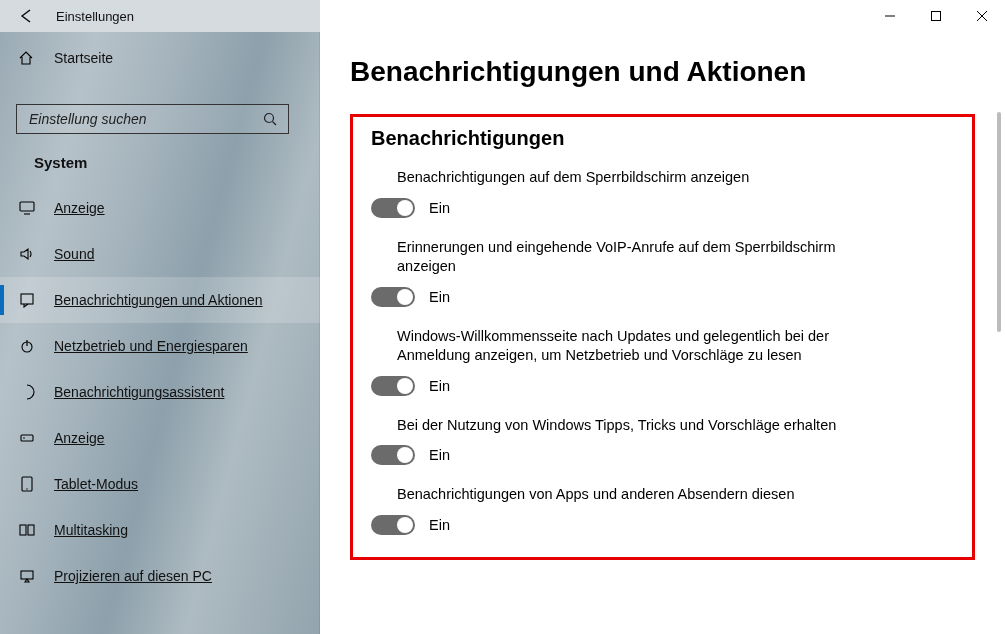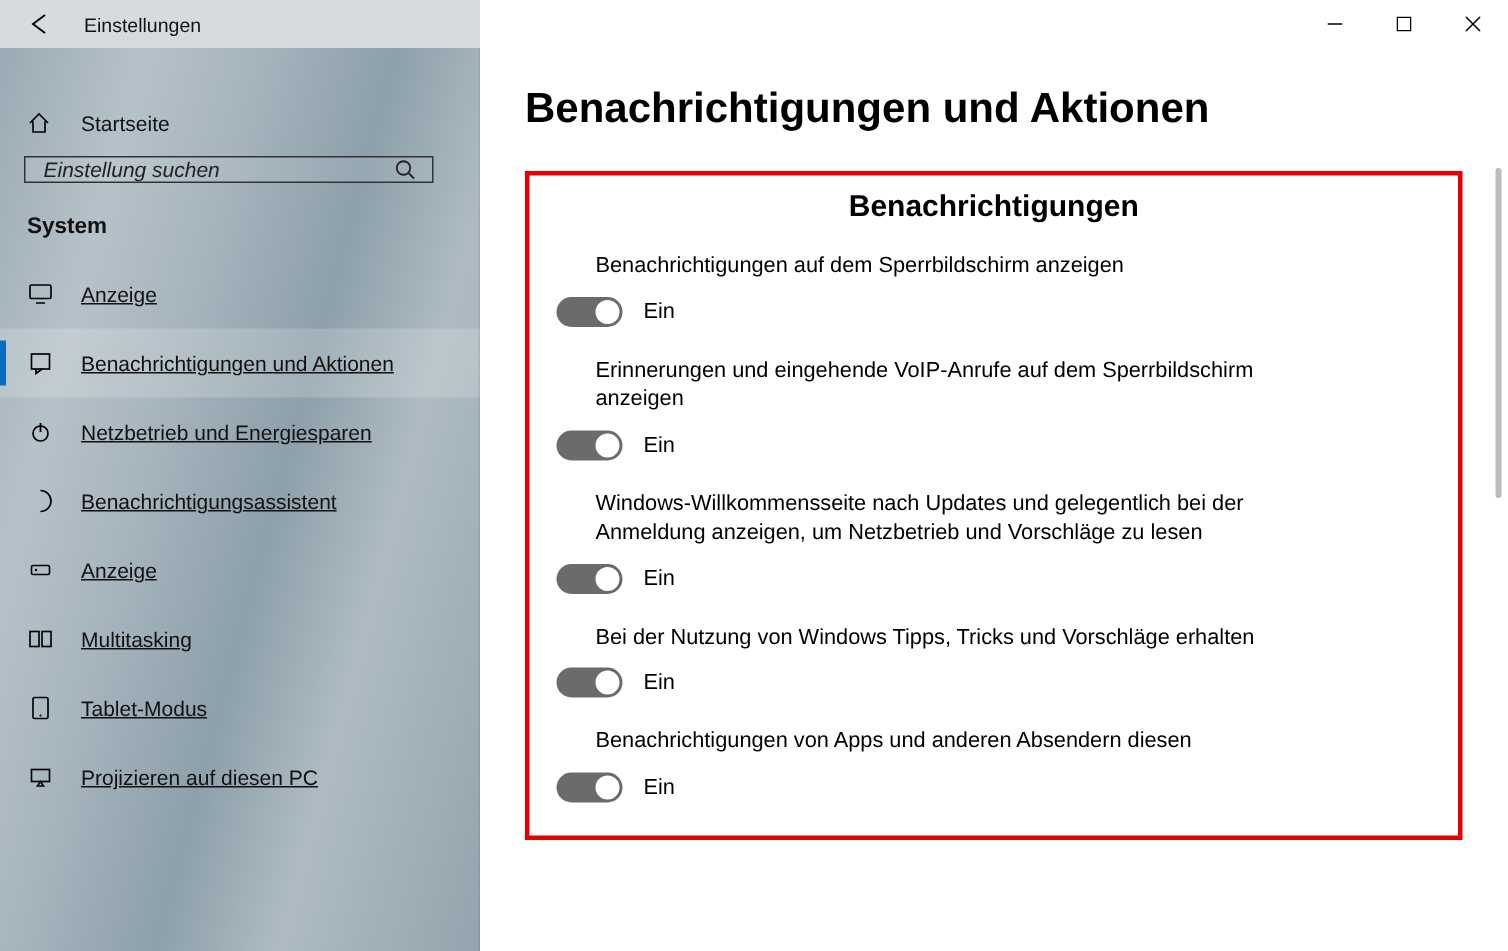--- a/index.html
+++ b/index.html
@@ -57,49 +57,49 @@
   }
   .sidebar::after {
     content: "";
     position: absolute;
     right: 0; top: 0; bottom: 0;
     width: 1px;
     background: rgba(0,0,0,0.08);
   }
 
   .home-row {
-    display: flex; align-items: flex-end;
+    display: flex; align-items: flex-start;
     height: 40px;
     padding-left: 18px;
     margin-bottom: 14px;
   }
   .home-row .icon { width: 18px; margin-right: 18px; display:flex; align-items:center; }
   .home-row .label { font-size: 14px; }
 
   .search-box {
     margin: 0 31px 20px 16px;
-    height: 18px;
+    height: 30px;
     border: 1px solid #333;
     background: rgba(255,255,255,0.08);
     display: flex; align-items: center;
     padding: 0 10px;
   }
   .search-box input {
     flex: 1;
     border: none; outline: none;
     background: transparent;
     font-size: 14px;
     font-style: italic;
     color: #222;
   }
   .search-box input::placeholder { color: #222; font-style: italic; }
   .search-box .icon { width: 16px; display:flex; align-items:center; justify-content:center; color:#222; }
 
   .section-header {
-    padding: 0 18px 14px 18px;
+    padding: 0 18px 14px 34px;
     font-weight: 600;
     font-size: 15px;
   }
 
   .nav-item {
     display: flex; align-items: center;
     height: 46px;
     padding-left: 18px;
     position: relative;
     text-decoration: underline;
@@ -133,21 +133,20 @@
     margin: 0 0 26px 0;
   }
   .highlight-box {
     border: 3px solid #e60000;
     padding: 6px 18px 18px 18px;
   }
   .subheading {
     font-size: 20px;
     font-weight: 600;
     margin: 4px 0 18px 0;
-    text-align: center;
   }
   .setting {
     margin-bottom: 20px;
     max-width: 480px;
   }
   .setting .desc {
     font-size: 14.5px;
     margin-bottom: 10px;
     line-height: 1.35;
     margin-left: 26px;
@@ -244,20 +243,29 @@
     <div class="nav-item">
       <span class="icon">
         <svg width="16" height="16" viewBox="0 0 16 16">
             <rect x="1" y="2" width="14" height="9" rx="1" fill="none" stroke="#000" stroke-width="1.1"></rect>
             <path d="M5 14 H11" stroke="#000" stroke-width="1.1"></path>
           </svg>
       </span>
       <span class="label">Anzeige</span>
     </div>
 
+    <div class="nav-item">
+      <span class="icon">
+        <svg width="16" height="16" viewBox="0 0 16 16">
+            <path d="M2 6 H5 L9 3 V13 L5 10 H2 Z" fill="none" stroke="#000" stroke-width="1.1"></path>
+            <path d="M11 5 Q13 8 11 11" fill="none" stroke="#000" stroke-width="1.1"></path>
+          </svg>
+      </span>
+      <span class="label">Sound</span>
+    </div>
 
     <div class="nav-item active">
       <span class="icon">
         <svg width="16" height="16" viewBox="0 0 16 16">
             <rect x="2" y="2" width="12" height="10" fill="none" stroke="#000" stroke-width="1.1"></rect>
             <path d="M5 12 L5 15 L9 12" fill="none" stroke="#000" stroke-width="1.1"></path>
           </svg>
       </span>
       <span class="label">Benachrichtigungen und Aktionen</span>
     </div>
@@ -287,40 +295,40 @@
             <rect x="2" y="5" width="12" height="6" rx="1" fill="none" stroke="#000" stroke-width="1.1"></rect>
             <circle cx="5" cy="8" r="0.8" fill="#000"></circle>
           </svg>
       </span>
       <span class="label">Anzeige</span>
     </div>
 
     <div class="nav-item">
       <span class="icon">
         <svg width="16" height="16" viewBox="0 0 16 16">
+            <rect x="3" y="1" width="10" height="14" rx="1" fill="none" stroke="#000" stroke-width="1.1"></rect>
+            <circle cx="8" cy="13" r="0.7" fill="#000"></circle>
+          </svg>
+      </span>
+      <span class="label">Tablet-Modus</span>
+    </div>
+
+    <div class="nav-item">
+      <span class="icon">
+        <svg width="16" height="16" viewBox="0 0 16 16">
             <rect x="1" y="3" width="6" height="10" fill="none" stroke="#000" stroke-width="1.1"></rect>
             <rect x="9" y="3" width="6" height="10" fill="none" stroke="#000" stroke-width="1.1"></rect>
           </svg>
       </span>
       <span class="label">Multitasking</span>
     </div>
 
     <div class="nav-item">
       <span class="icon">
         <svg width="16" height="16" viewBox="0 0 16 16">
-            <rect x="3" y="1" width="10" height="14" rx="1" fill="none" stroke="#000" stroke-width="1.1"></rect>
-            <circle cx="8" cy="13" r="0.7" fill="#000"></circle>
-          </svg>
-      </span>
-      <span class="label">Tablet-Modus</span>
-    </div>
-
-    <div class="nav-item">
-      <span class="icon">
-        <svg width="16" height="16" viewBox="0 0 16 16">
             <rect x="2" y="3" width="12" height="8" fill="none" stroke="#000" stroke-width="1.1"></rect>
             <path d="M6 14 L10 14 L8 11 Z" fill="none" stroke="#000" stroke-width="1.1"></path>
           </svg>
       </span>
       <span class="label">Projizieren auf diesen PC</span>
     </div>
   </div>
 
   <div class="content">
     <h1 class="page-title">Benachrichtigungen und Aktionen</h1>

